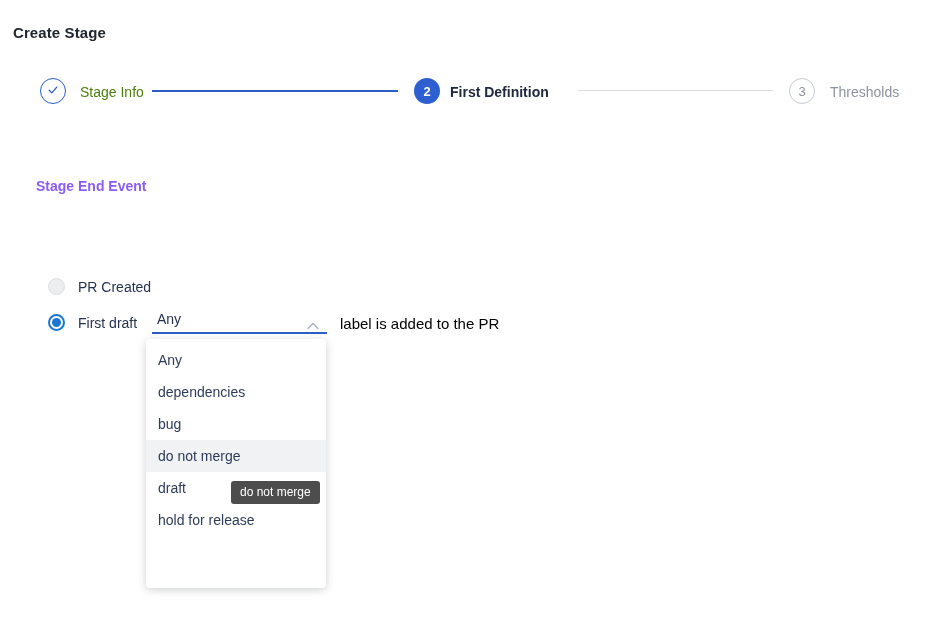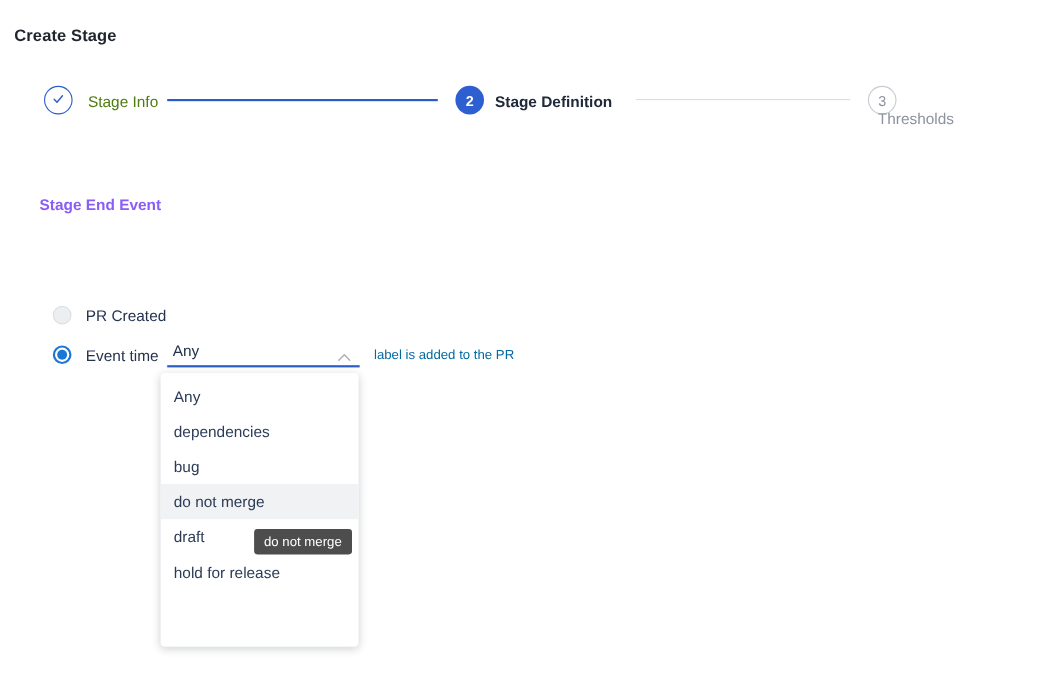--- a/index.html
+++ b/index.html
@@ -33,21 +33,21 @@
   .radio.on  { background:#fff; border:2px solid #1b76d4; }
   .radio.on::after { content:""; position:absolute; left:2px; top:2px; width:9px; height:9px;
                      border-radius:50%; background:#1b76d4; }
   .radio-label { position:absolute; font-size:14px; color:#25334e;text-align:right; }
 
   
   .label-select { position:absolute; left:152px; top:308px; width:175px; height:26px;
                   border-bottom:2px solid #2b5dc9; cursor:pointer; }
   .label-select .value { position:absolute; left:5px; top:3px; font-size:14px; color:#24324b; }
   .label-select .chev { position:absolute; right:8px; top:8px; }
-  .suffix-text { position:absolute; left:340px; top:315px; font-size:12px; color:#0369a1; }
+  .suffix-text { position:absolute; left:340px; top:315px; font-size:15px; color:#000000; }
 
   
   .dd-panel { position:absolute; left:146px; top:339px; width:180px; height:249px;
               background:#fff; border-radius:4px; box-shadow:0 2px 8px rgba(40,45,60,.22);
               overflow:hidden; padding-top:5px; z-index:5; }
   .dd-item { height:32px; line-height:32px; padding-left:12px; font-size:14px; color:#2c3c58;
              white-space:nowrap; cursor:pointer; }
   .dd-item.highlighted { background:#f1f2f3; }
 
   
@@ -70,37 +70,37 @@
           </svg>
       </span>
     </div>
     <div class="step-label" style="left:80px;">Stage Info</div>
 
     <div class="connector done" style="left:152px; width:246px;"></div>
 
     <div class="step-circle active" style="left:414px; top:78px;">
       <span>2</span>
     </div>
-    <div class="step-label active" style="left:450px;">Stage Definition</div>
+    <div class="step-label active" style="left:450px;">First Definition</div>
 
     <div class="connector todo" style="left:578px; width:195px;"></div>
 
     <div class="step-circle upcoming" style="left:789px; top:78px;">
       <span>3</span>
     </div>
-    <div class="step-label upcoming" style="left:798px;margin-top:16px;">Thresholds</div>
+    <div class="step-label upcoming" style="left:830px;">Thresholds</div>
   </div>
 
   <div class="section-heading">Stage End Event</div>
 
   <div class="radio off" style="left:48px; top:278px;"></div>
   <div class="radio-label" style="left:78px; top:279px;">PR Created</div>
 
   <div class="radio on" style="left:48px; top:314px;"></div>
-  <div class="radio-label" style="left:78px; top:315px;">Event time</div>
+  <div class="radio-label" style="left:78px; top:315px;">First draft</div>
 
   <div class="label-select">
     <span class="value">Any</span>
     <span class="chev">
       <svg width="12" height="8" viewBox="0 0 12 8">
           <path d="M1 6.5L6 1.5L11 6.5" stroke="#a9aeb8" stroke-width="1.3" fill="none" stroke-linecap="round" stroke-linejoin="round"></path>
         </svg>
     </span>
   </div>
   <div class="suffix-text">label is added to the PR</div>

